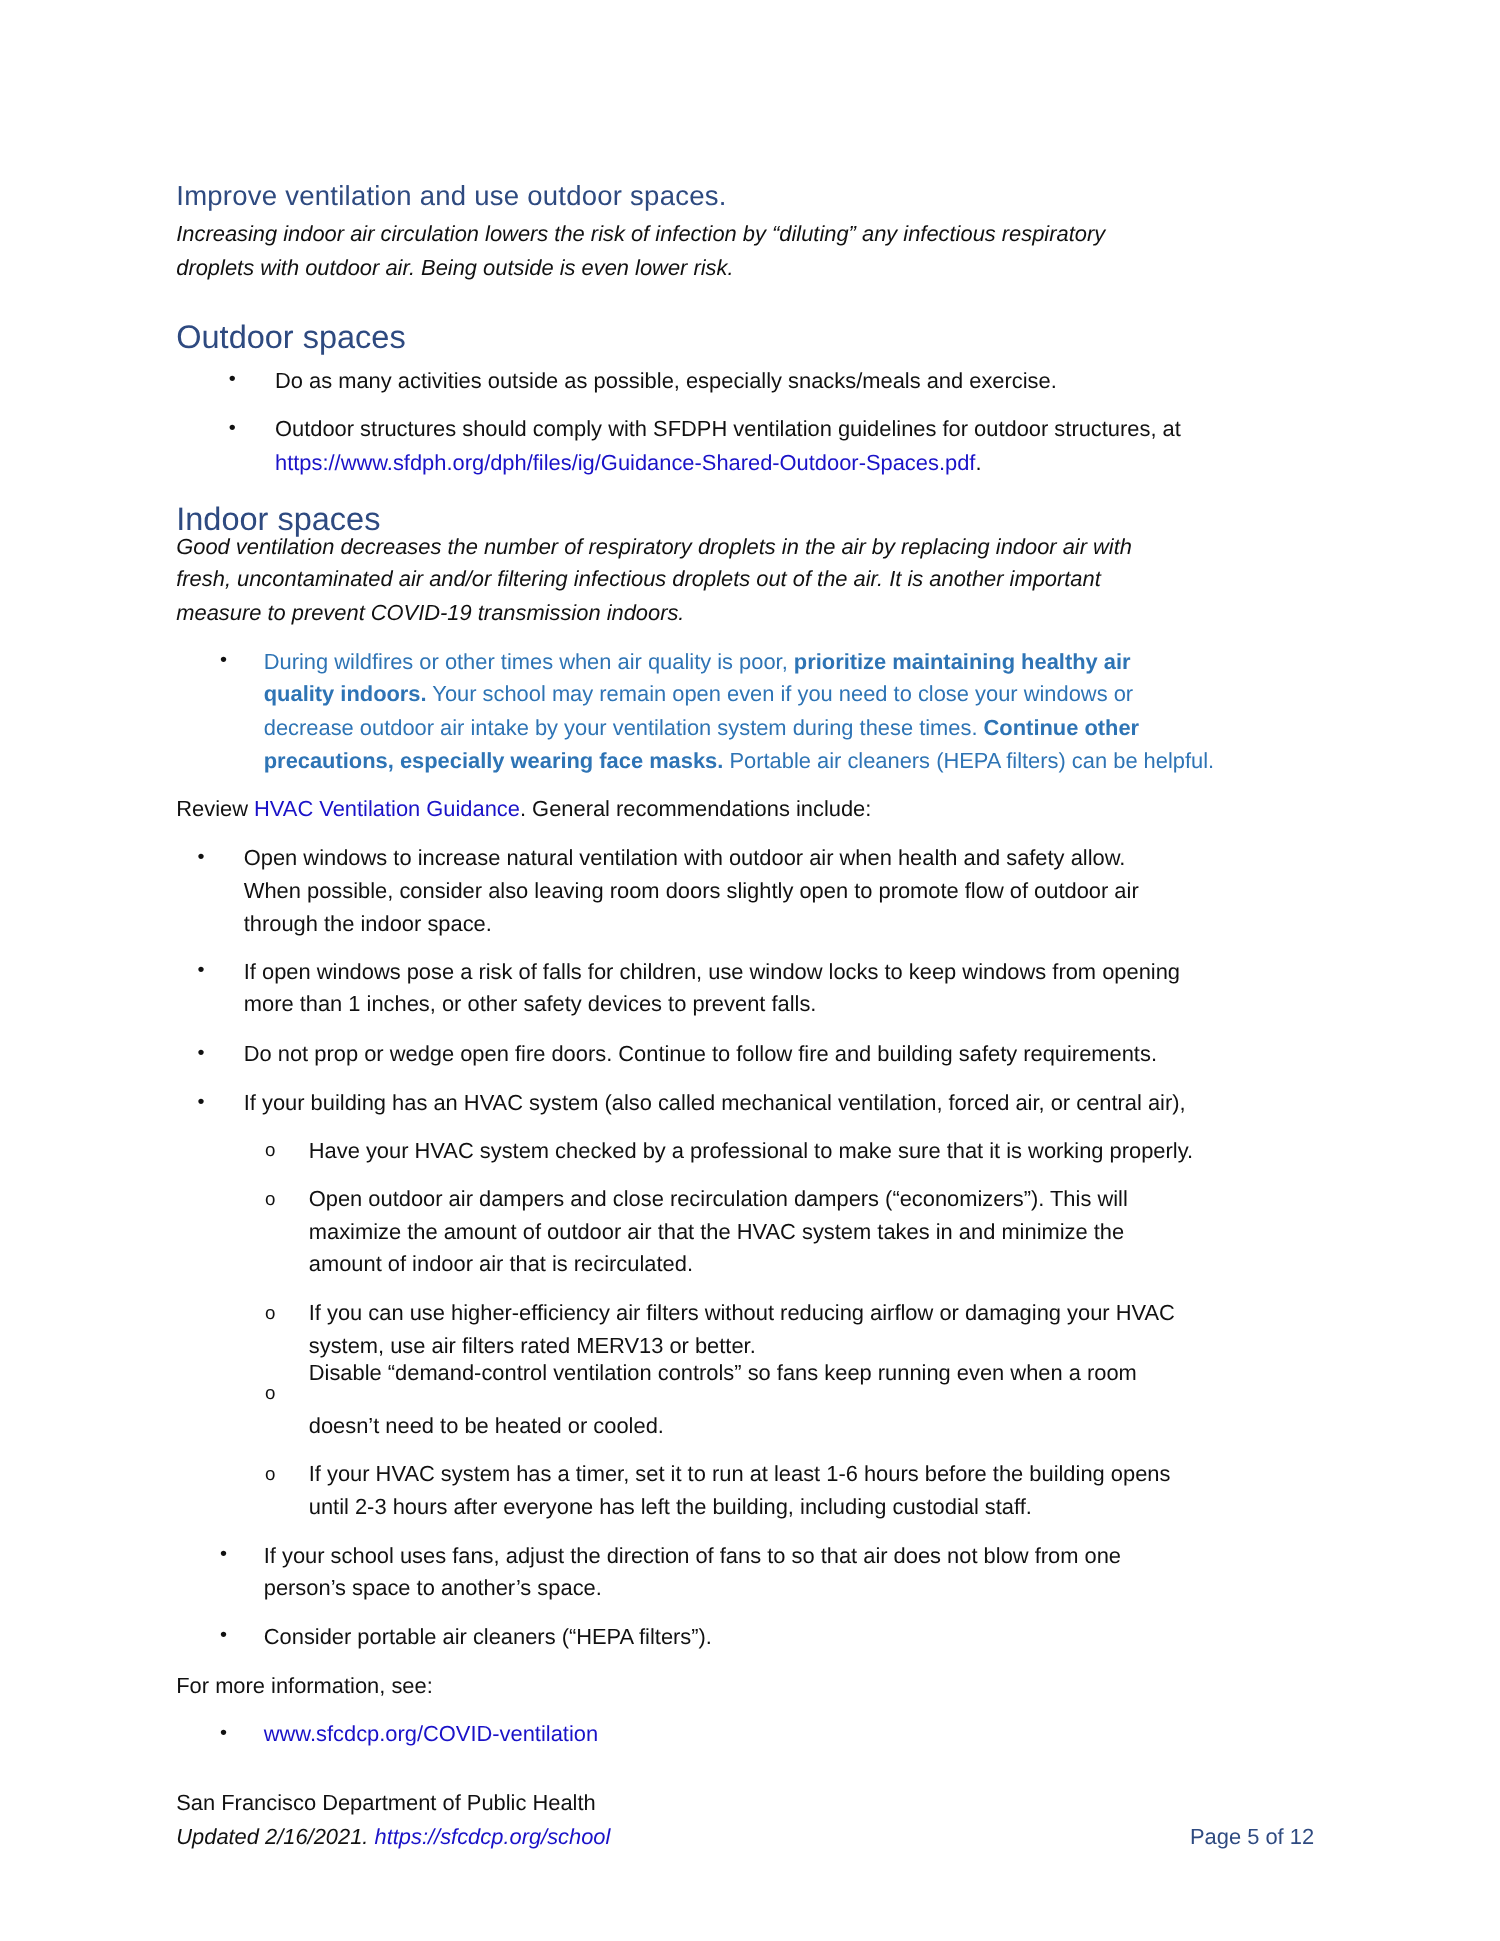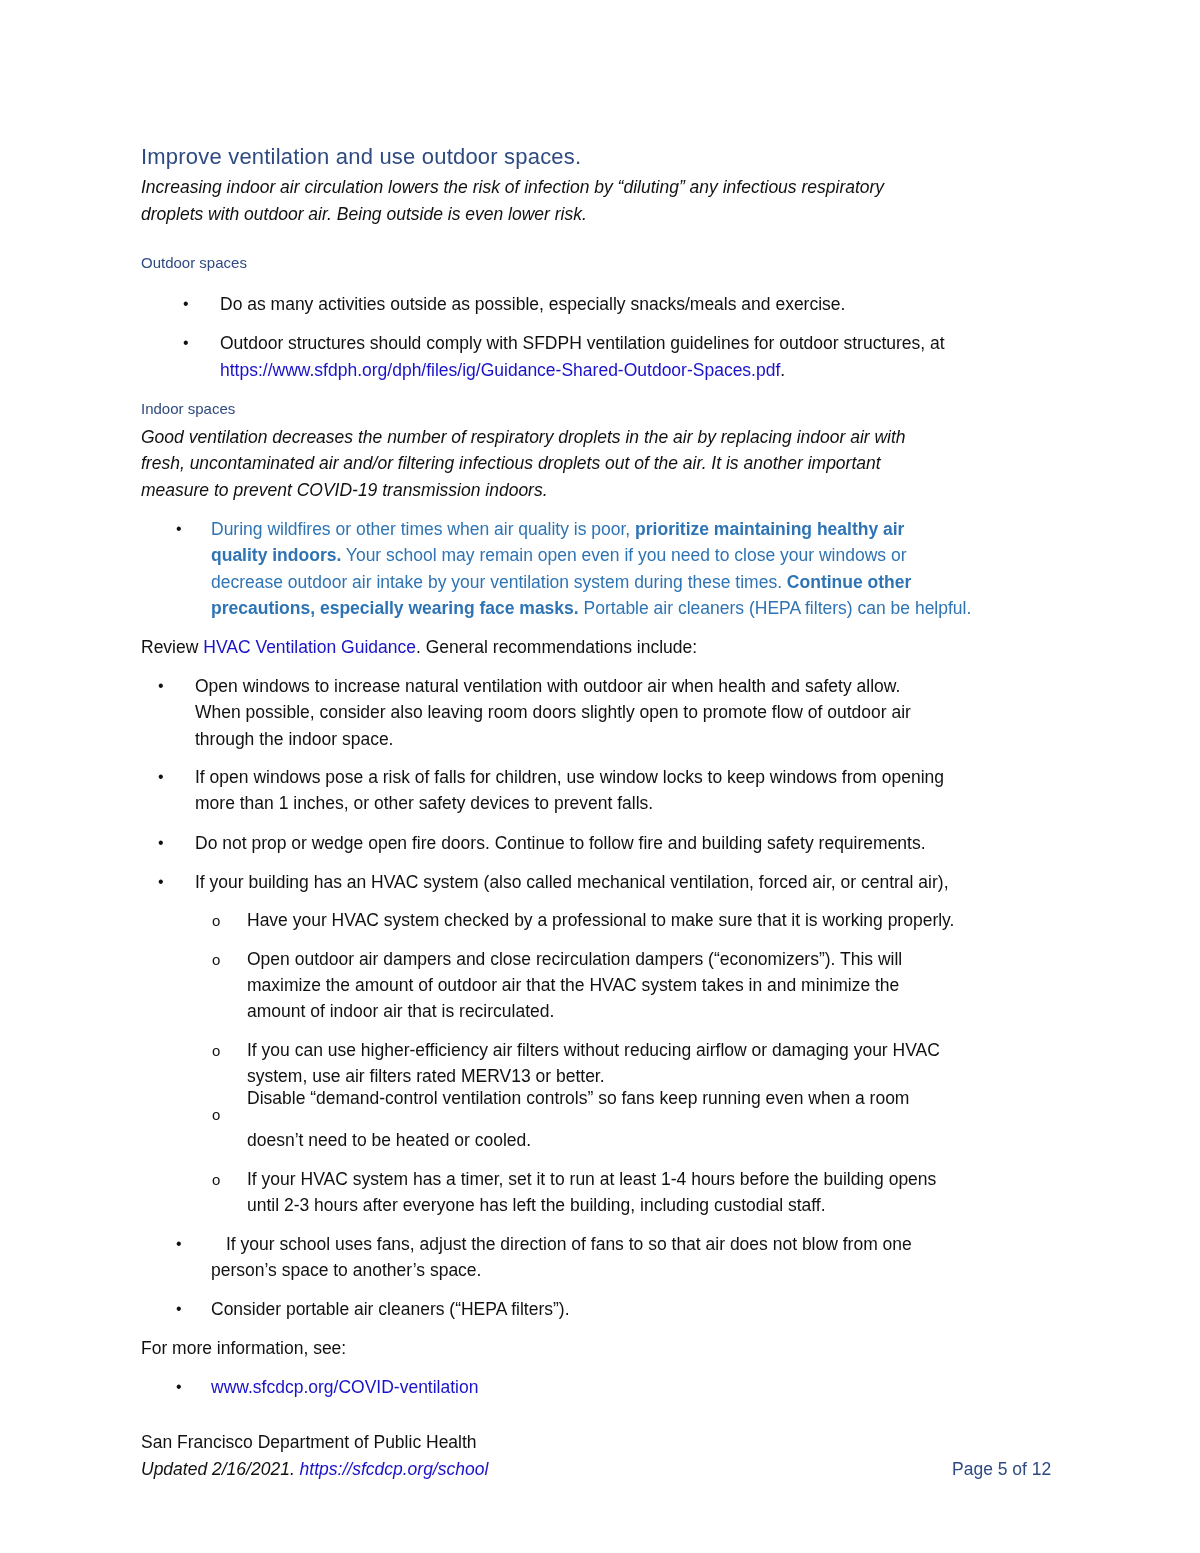--- a/index.html
+++ b/index.html
@@ -1,20 +1,20 @@
 <!DOCTYPE html>
 <html><head>
 <meta charset="utf-8">
 <style>
   html, body { margin:0; padding:0; background:#ffffff; }
   body { width:1200px; height:1553px; position:relative; overflow:hidden;
          font-family:"Liberation Sans", sans-serif; color:#111; }
   .abs { position:absolute; white-space:nowrap; }
   .h1 { font-size:22px; color:#2e4a80; letter-spacing:0.2px; }
-  .h2 { font-size:15px; color:#2e4a80; }
+  .h2 { font-size:26px; color:#2e4a80; }
   .body { font-size:17.5px; color:#111; }
   .ital { font-style:italic; }
   .blue { color:#2e74b5; }
   .link { color:#1a12c8; }
   .bullet { font-size:16px; color:#111; }
   .circ { font-size:15px; color:#111; }
   b { font-weight:bold; }
 </style>
 </head>
 <body>
@@ -72,25 +72,25 @@
 
 <div class="abs circ" style="left:212px;top:1042px;">o</div>
 <div class="abs body" style="left:247px;top:1040px;">If you can use higher-efficiency air filters without reducing airflow or damaging your HVAC</div>
 <div class="abs body" style="left:247px;top:1066px;">system, use air filters rated MERV13 or better.</div>
 
 <div class="abs circ" style="left:212px;top:1106px;">o</div>
 <div class="abs body" style="left:247px;top:1068px;margin-top:20px;">Disable “demand-control ventilation controls” so fans keep running even when a room</div>
 <div class="abs body" style="left:247px;top:1130px;">doesn’t need to be heated or cooled.</div>
 
 <div class="abs circ" style="left:212px;top:1171px;">o</div>
-<div class="abs body" style="left:247px;top:1169px;">If your HVAC system has a timer, set it to run at least 1-4 hours before the building opens</div>
+<div class="abs body" style="left:247px;top:1169px;">If your HVAC system has a timer, set it to run at least 1-6 hours before the building opens</div>
 <div class="abs body" style="left:247px;top:1195px;">until 2-3 hours after everyone has left the building, including custodial staff.</div>
 
 <div class="abs bullet" style="left:176px;top:1235px;">•</div>
-<div class="abs body" style="left:226px;top:1234px;">If your school uses fans, adjust the direction of fans to so that air does not blow from one</div>
+<div class="abs body" style="left:211px;top:1234px;">If your school uses fans, adjust the direction of fans to so that air does not blow from one</div>
 <div class="abs body" style="left:211px;top:1260px;">person’s space to another’s space.</div>
 
 <div class="abs bullet" style="left:176px;top:1300px;">•</div>
 <div class="abs body" style="left:211px;top:1299px;">Consider portable air cleaners (“HEPA filters”).</div>
 
 <div class="abs body" style="left:141px;top:1338px;">For more information, see:</div>
 <div class="abs bullet" style="left:176px;top:1378px;">•</div>
 <div class="abs body link" style="left:211px;top:1377px;">www.sfcdcp.org/COVID-ventilation</div>
 
 <div class="abs body" style="left:141px;top:1432px;">San Francisco Department of Public Health</div>

